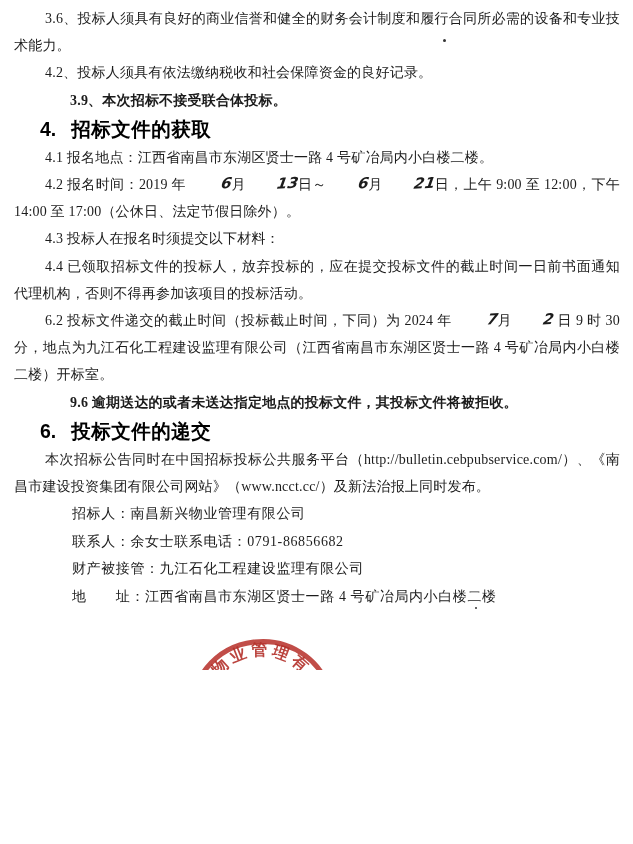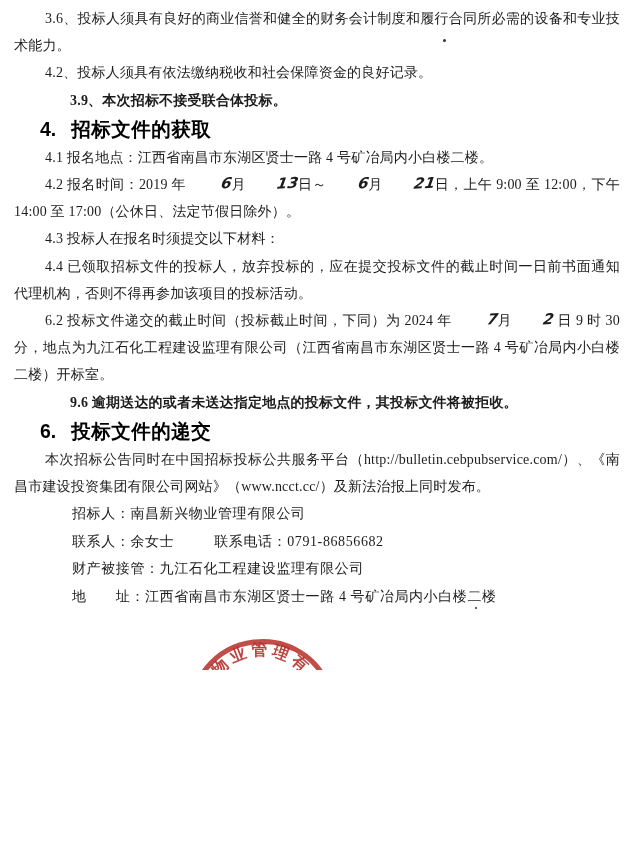--- a/index.html
+++ b/index.html
@@ -32,21 +32,21 @@
     letter-spacing:0.5px;
   }
   .h .num{margin-right:15px;letter-spacing:0;}
   .contact{
     margin:0 0 0 58px;
     font-size:14px;
     line-height:27.6px;
     letter-spacing:0.6px;
     white-space:nowrap;
   }
-  .clabel2{margin-left:40px;}
+  .clabel2{}
   .hw{
     font-family:"DejaVu Sans",sans-serif;
     font-style:italic;
     font-weight:bold;
     font-size:15px;
     display:inline-block;
     transform:skewX(-12deg) rotate(-3deg);
     letter-spacing:0;
   }
   .stamp{

